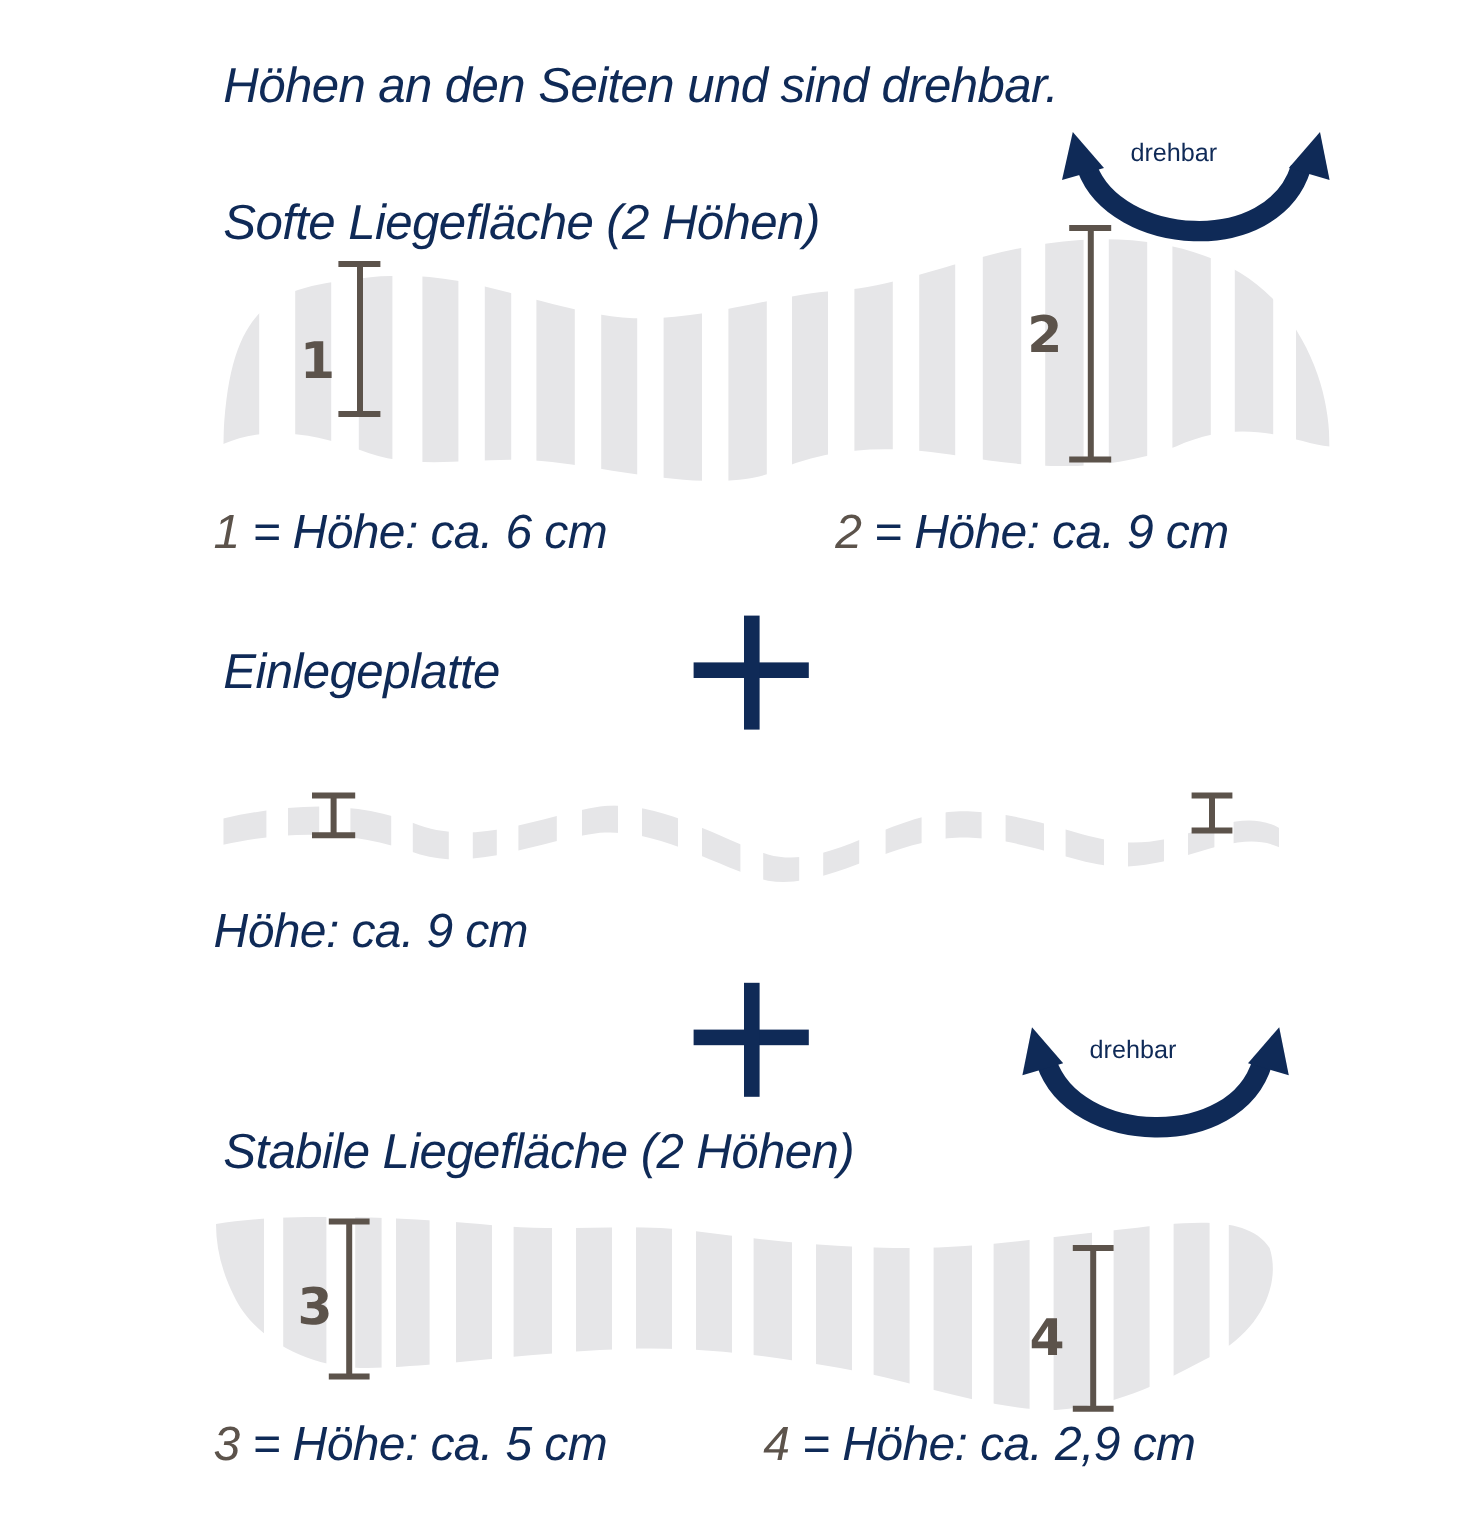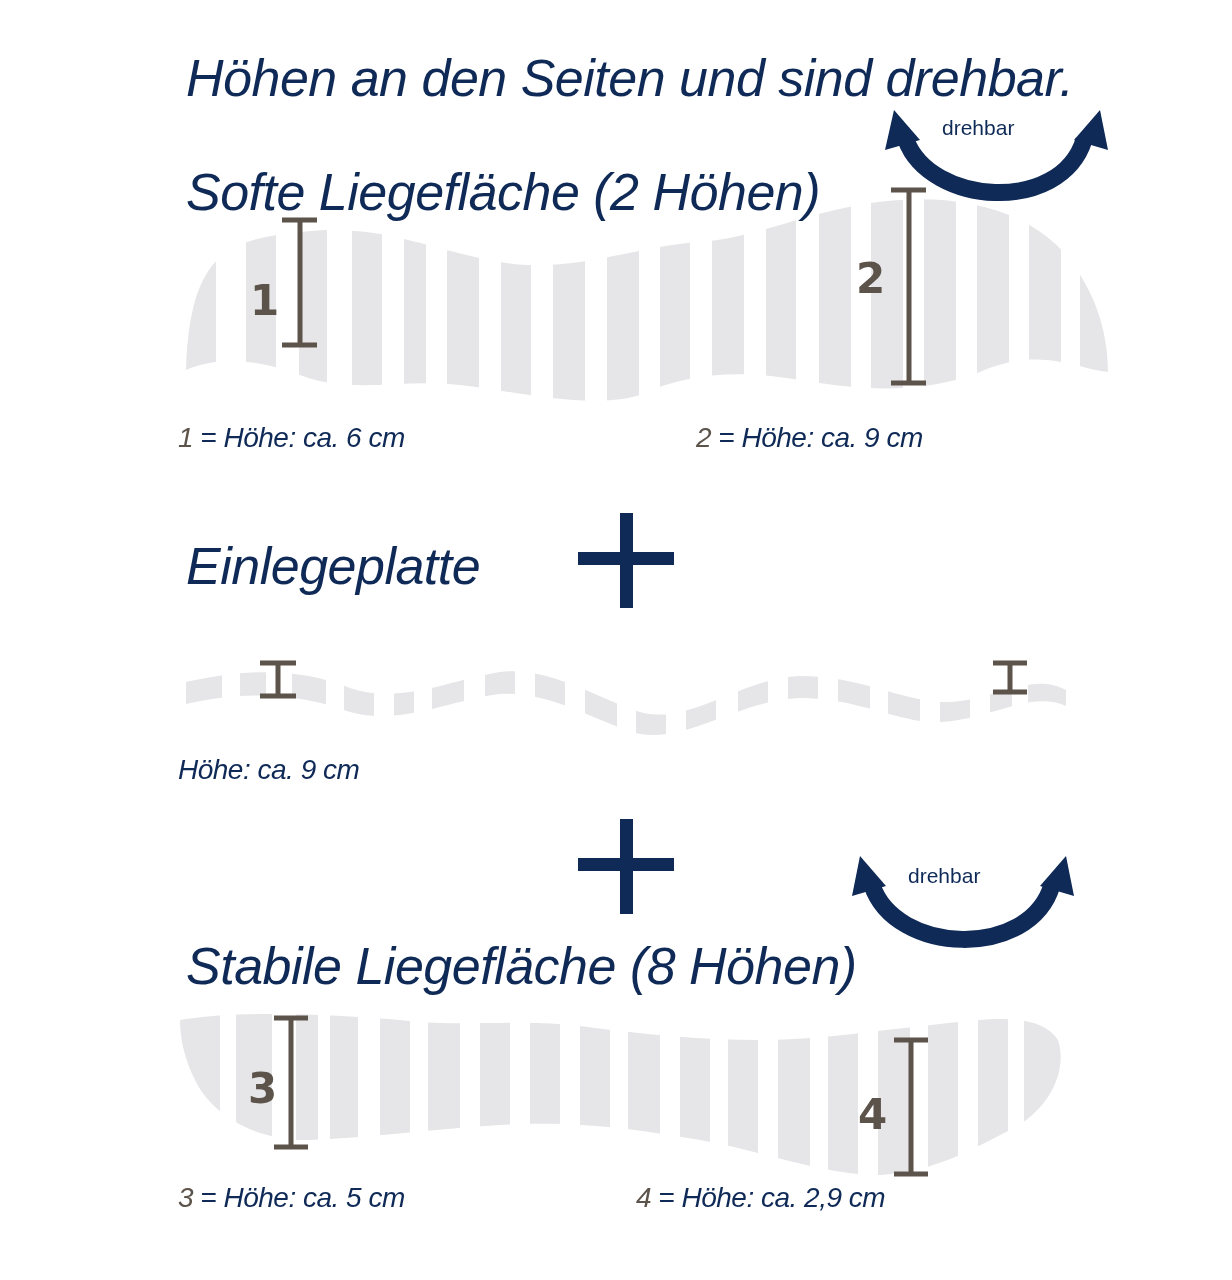--- a/index.html
+++ b/index.html
@@ -1,22 +1,22 @@
 <!DOCTYPE html>
 <html><head>
 <meta charset="utf-8">
 <style>
   html, body { margin: 0; padding: 0; }
   body {
     width: 1232px; height: 1280px; background: #ffffff; position: relative; overflow: hidden;
     font-family: "Liberation Sans", "DejaVu Sans", sans-serif;
   }
   .txt { position: absolute; color: #0f2a57; font-style: italic; white-space: nowrap; letter-spacing: -0.5px; }
-  .heading { font-size: 52px; }
-  .label { font-size: 28px; text-align: center; }
+  .heading { font-size: 41px; }
+  .label { font-size: 40px; text-align: center; }
   .num-prefix { color: #5c534b; }
   .layer { position: absolute; left: 0; top: 0; }
   .drehbar-text { position: absolute; color: #0f2a57; font-size: 21px; font-family: "Liberation Sans", sans-serif; }
   .marker-num { position: absolute; color: #5c534b; font-weight: bold; font-size: 42px; font-family: "DejaVu Sans", sans-serif; }
 </style>
 </head>
 <body>
 
 <div class="txt heading" style="left:186px; top:48px;">Höhen an den Seiten und sind drehbar.</div>
 
@@ -165,21 +165,21 @@
 </div>
 <div class="txt label" style="left:696px; top:422px;">
   <span class="num-prefix">2</span>
   <span>= Höhe: ca. 9 cm</span>
 </div>
 
 <div class="txt heading" style="left:186px; top:536px;">Einlegeplatte</div>
 <div class="txt label" style="left:178px; top:754px;">Höhe: ca. 9 cm</div>
 
 <div class="drehbar-text" style="left:908px; top:864px;">drehbar</div>
-<div class="txt heading" style="left:186px; top:936px;">Stabile Liegefläche (8 Höhen)</div>
+<div class="txt heading" style="left:186px; top:936px;">Stabile Liegefläche (2 Höhen)</div>
 <div class="marker-num" style="left:248px; top:1064px;">3</div>
 <div class="marker-num" style="left:858px; top:1090px;">4</div>
 
 <div class="txt label" style="left:178px; top:1182px;">
   <span class="num-prefix">3</span>
   <span>= Höhe: ca. 5 cm</span>
 </div>
 <div class="txt label" style="left:636px; top:1182px;">
   <span class="num-prefix">4</span>
   <span>= Höhe: ca. 2,9 cm</span>

